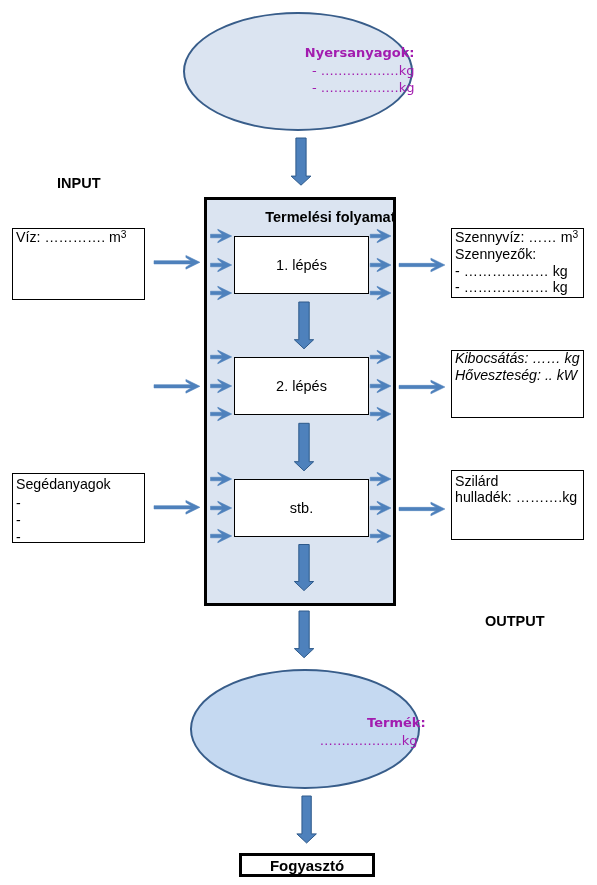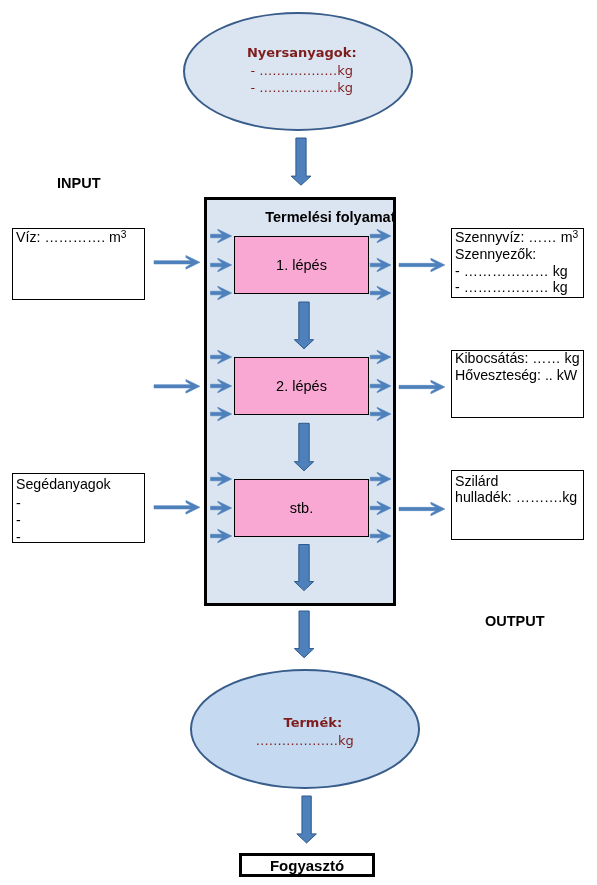--- a/index.html
+++ b/index.html
@@ -6,25 +6,25 @@
   html,body{margin:0;padding:0;}
   body{width:597px;height:885px;background:#ffffff;font-family:"Liberation Sans",sans-serif;
        overflow:hidden;}
   #stage{position:relative;width:597px;height:885px;}
   .wbox{position:absolute;background:#ffffff;border:1.4px solid #000;box-sizing:border-box;}
   .wbox .lines{position:absolute;left:3px;top:0px;right:1px;font-size:14.2px;line-height:16.6px;color:#000;
        white-space:pre;}
   .corner-label{position:absolute;font-weight:bold;font-size:14.5px;color:#000000;}
   .mainbox{position:absolute;background:#DBE4F1;border:3.2px solid #000;box-sizing:border-box;}
   .maintitle{position:absolute;width:100%;text-align:right;font-weight:bold;font-size:14.5px;color:#000;}
-  .step{position:absolute;background:#f9a8d4;border:1.4px solid #000;box-sizing:border-box;
+  .step{position:absolute;background:#ffffff;border:1.4px solid #000;box-sizing:border-box;
         display:flex;align-items:center;justify-content:center;font-size:14.5px;color:#000;}
   .ellipse{position:absolute;background:#DBE4F1;border:2.4px solid #385D8A;border-radius:50%;
            box-sizing:border-box;}
-  .ell-txt{position:absolute;width:100%;text-align:center;color:#7f1d1d;white-space:pre;}
+  .ell-txt{position:absolute;width:100%;text-align:right;color:#a21caf;white-space:pre;}
   .ell-off{transform:translateX(4px);}
   .ell-off2{transform:translateX(0px);}
   .ell-title{font-family:"DejaVu Sans",sans-serif;font-weight:bold;font-size:13px;}
   .ell-line{font-family:"DejaVu Sans",sans-serif;font-size:13px;}
   .fogy{position:absolute;background:#fff;border:3.2px solid #000;box-sizing:border-box;
         display:flex;align-items:center;justify-content:center;font-family:"Liberation Sans",sans-serif;
         font-weight:bold;font-size:15px;color:#000;line-height:17px;}
   svg.ovl{position:absolute;left:0;top:0;width:597px;height:885px;overflow:visible;pointer-events:none;}
   .lines.gap > div:nth-child(2){margin-top:2.8px;}
   .lines.gap > div:nth-child(n+3){margin-top:0.3px;}
@@ -55,21 +55,21 @@
     <div class="lines" style="top:0.15px;"><div>Víz: …………. m<span class="sup">3</span></div></div>
   </div>
   <div class="wbox" style="left:12px;top:473px;width:133px;height:70px;">
     <div class="lines gap" style="top:1.85px;"><div>Segédanyagok</div><div>-</div><div>-</div><div>-</div></div>
   </div>
 
   <div class="wbox" style="left:451px;top:228px;width:133px;height:70px;">
     <div class="lines" style="top:0.35px;"><div>Szennyvíz: …… m<span class="sup">3</span></div><div>Szennyezők:</div><div>- ……………… kg</div><div>- ……………… kg</div></div>
   </div>
   <div class="wbox" style="left:451px;top:350px;width:133px;height:68px;">
-    <div class="lines" style="top:-1.05px;"><div>Kibocsátás: …… kg</div><div>Hőveszteség: .. kW</div></div>
+    <div class="lines" style="top:-1.05px;font-style:italic;"><div>Kibocsátás: …… kg</div><div>Hőveszteség: .. kW</div></div>
   </div>
   <div class="wbox" style="left:451px;top:470px;width:133px;height:70px;">
     <div class="lines" style="top:1.75px;"><div>Szilárd</div><div>hulladék: ……….kg</div></div>
   </div>
 
   <div class="ellipse" style="left:190px;top:669px;width:229.6px;height:119.6px;background:#C5D9F1;">
     <div class="ell-txt ell-title ell-off2" style="top:44px;padding-left:8px;">Termék:</div>
     <div class="ell-txt ell-line ell-off2" style="top:62px;">……………….kg</div>
   </div>
 

